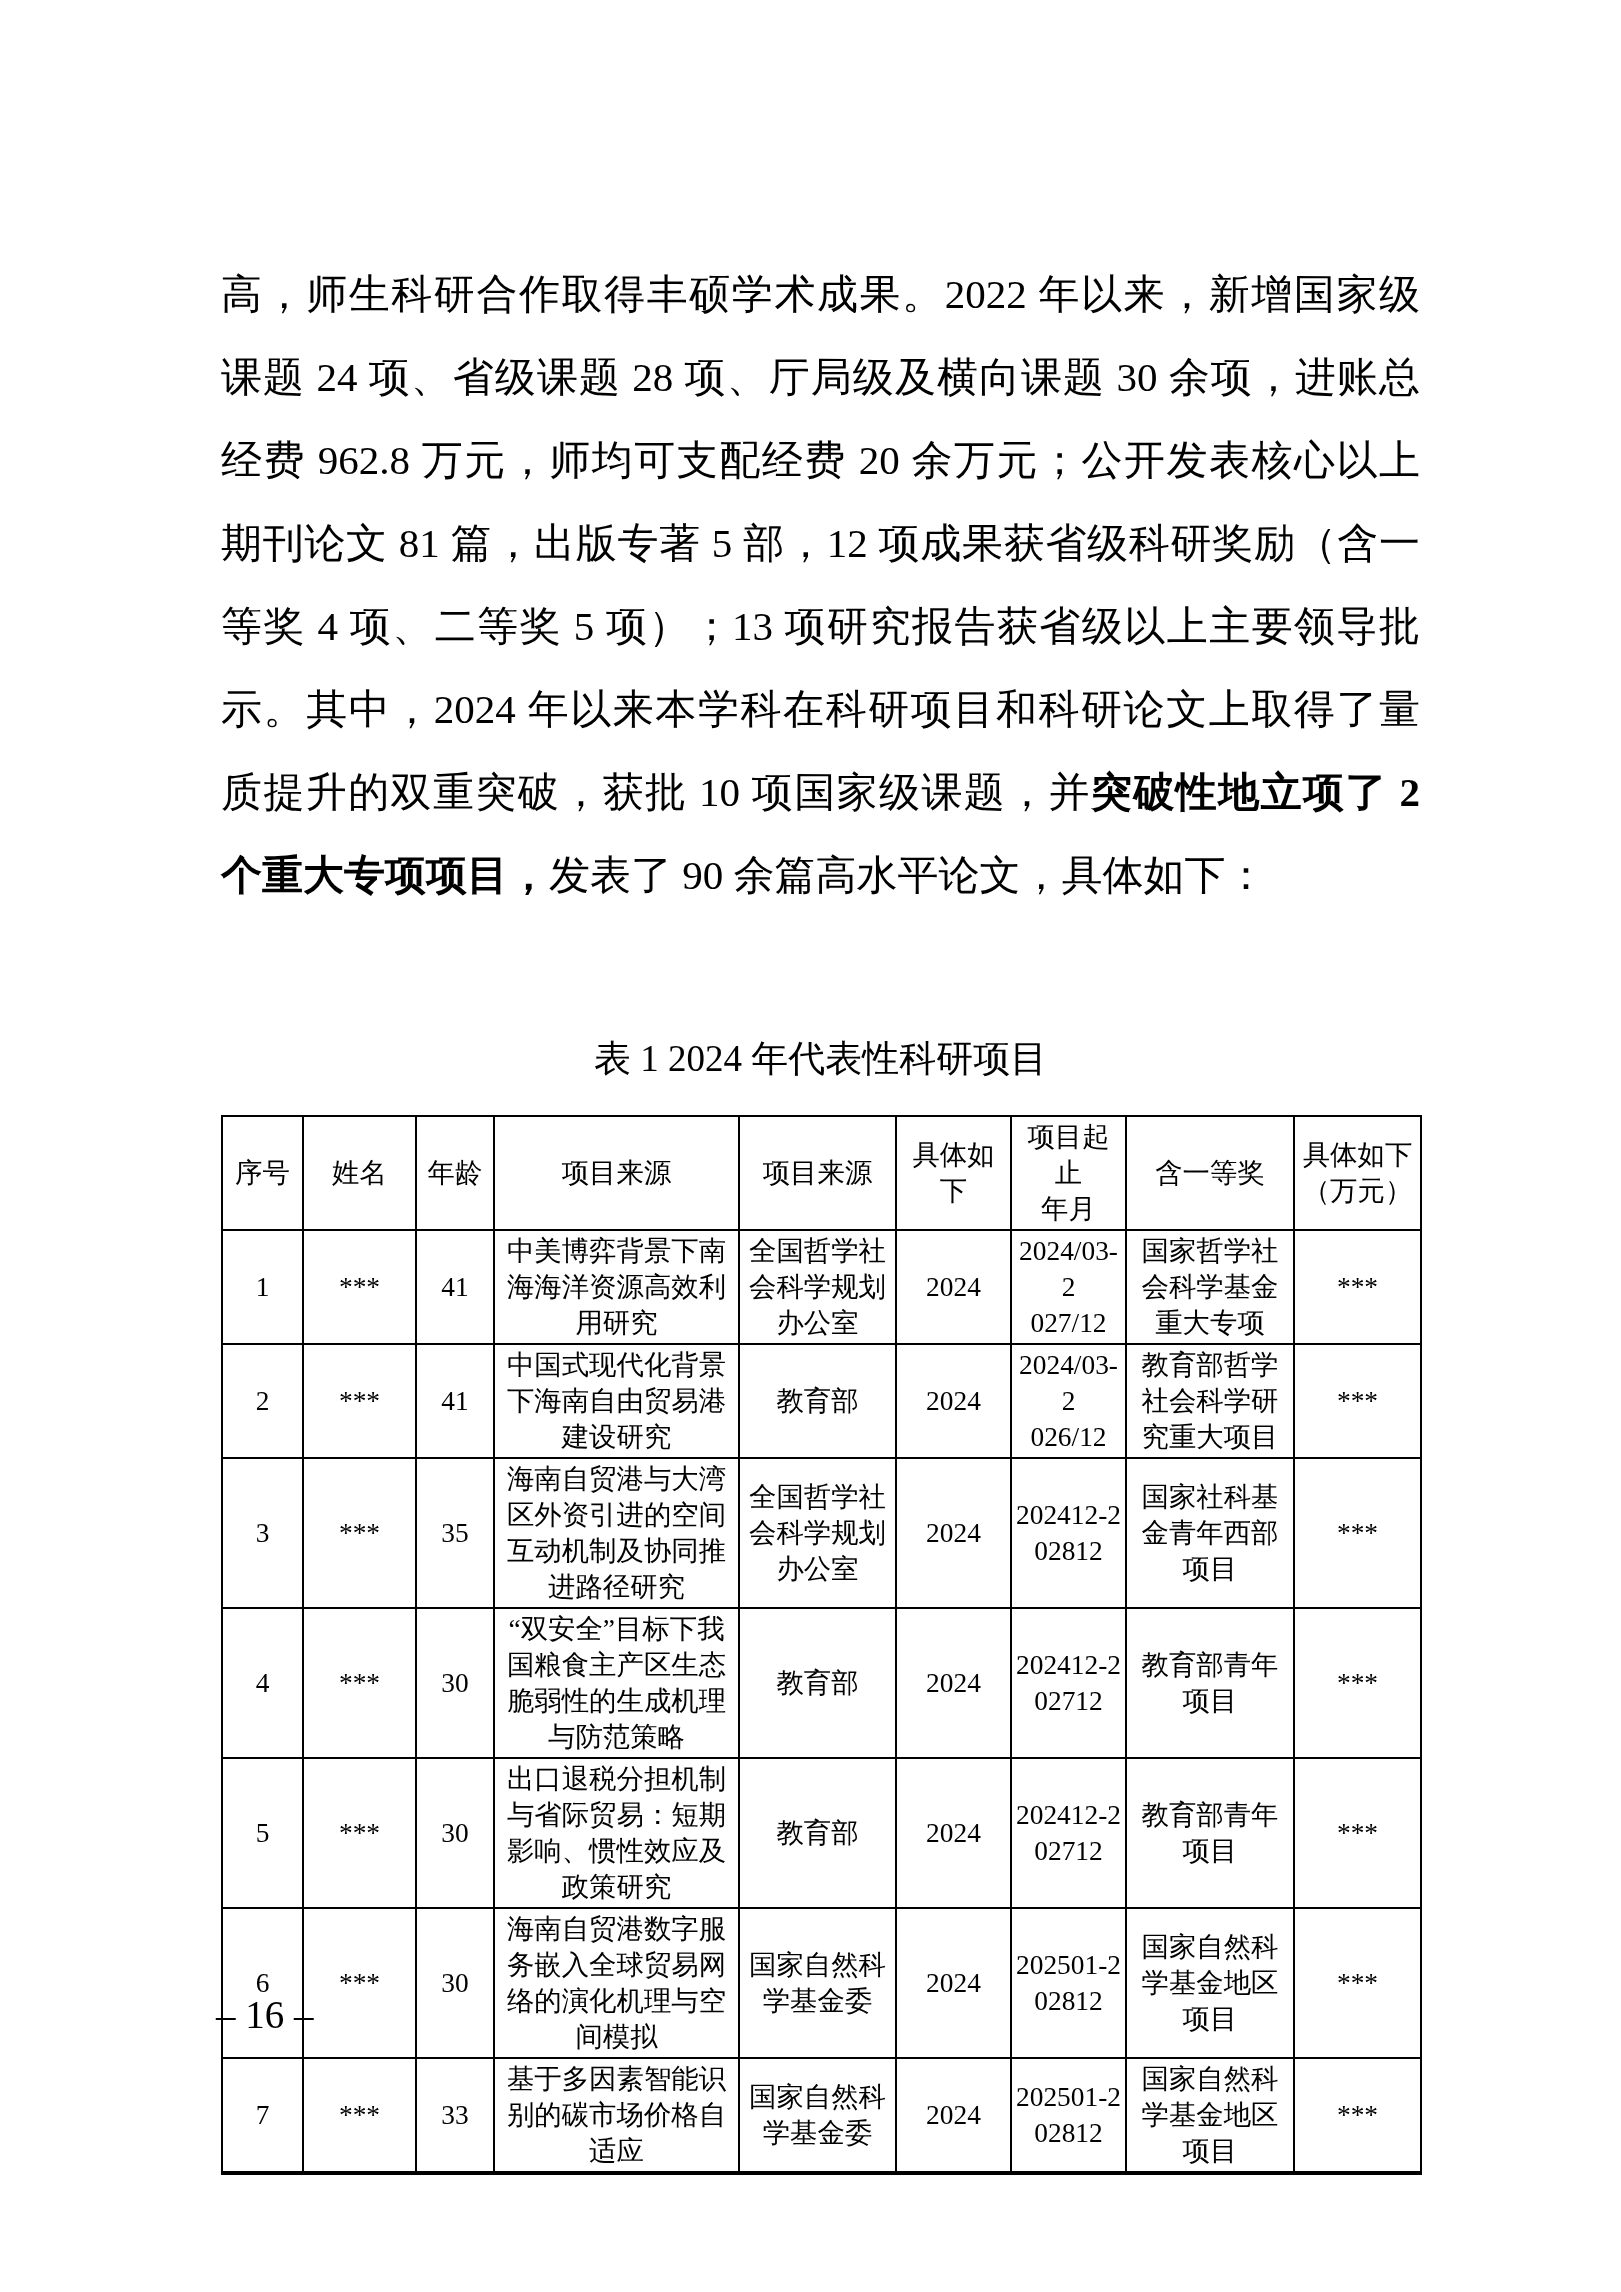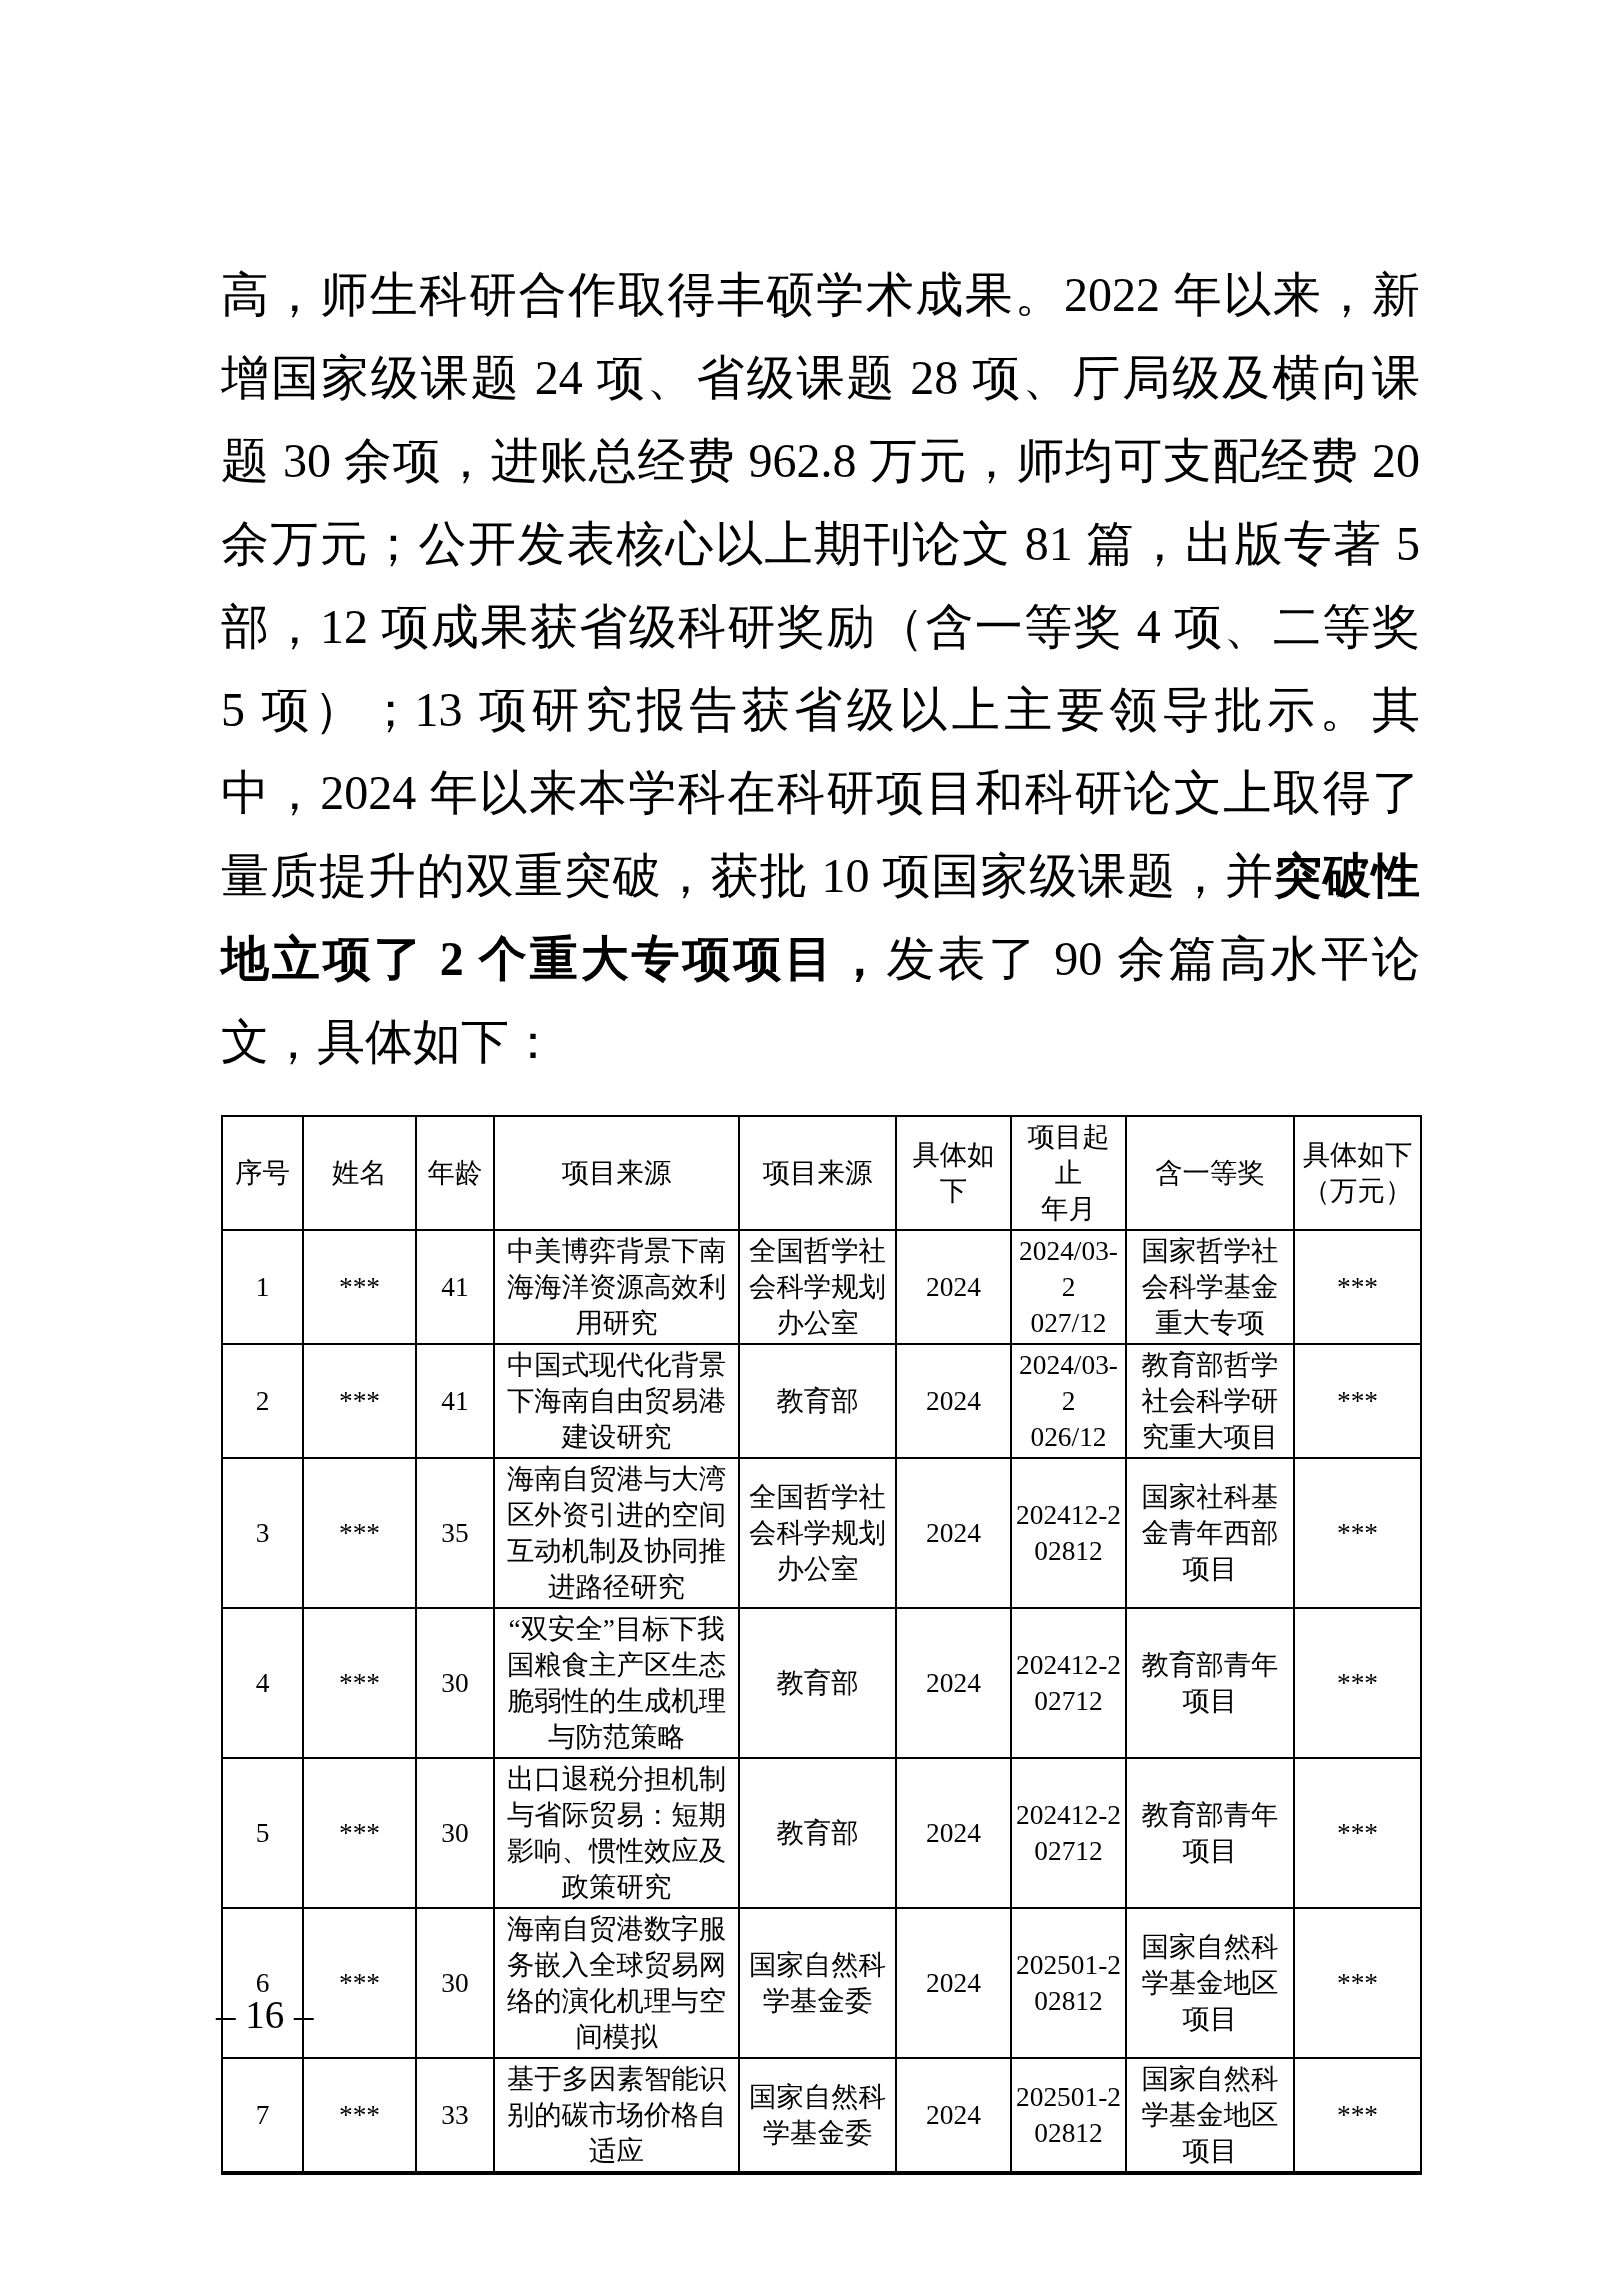--- a/index.html
+++ b/index.html
@@ -12,21 +12,21 @@
     background: #ffffff;
     color: #000000;
     font-family: "Liberation Serif", "DejaVu Serif", serif;
     overflow: hidden;
   }
   .body-para {
     position: absolute;
     left: 221px;
     top: 253px;
     width: 1199px;
-    font-size: 48px;
+    font-size: 41px;
     line-height: 83px;
     text-align: justify;
     word-break: break-all;
   }
   .body-para .bold { font-weight: bold; }
   .table-title {
     position: absolute;
     left: 221px;
     top: 1037px;
     width: 1199px;
@@ -73,20 +73,21 @@
     line-height: 45px;
   }
 </style>
 </head>
 <body>
 
 <div class="page">
 
   <p class="body-para"><span>高，师生科研合作取得丰硕学术成果。2022 年以来，新增国家级课题 24 项、省级课题 28 项、厅局级及横向课题 30 余项，进账总经费 962.8 万元，师均可支配经费 20 余万元；公开发表核心以上期刊论文 81 篇，出版专著 5 部，12 项成果获省级科研奖励（含一等奖 4 项、二等奖 5 项）；13 项研究报告获省级以上主要领导批示。其中，2024 年以来本学科在科研项目和科研论文上取得了量质提升的双重突破，获批 10 项国家级课题，并</span><span class="bold">突破性地立项了 2 个重大专项项目，</span><span>发表了 90 余篇高水平论文，具体如下：</span></p>
 
+  <div class="table-title">表 1 2024 年代表性科研项目</div>
 
   <table class="projects">
     <colgroup>
       <col style="width:81px">
       <col style="width:113px">
       <col style="width:78px">
       <col style="width:245px">
       <col style="width:157px">
       <col style="width:115px">
       <col style="width:115px">

